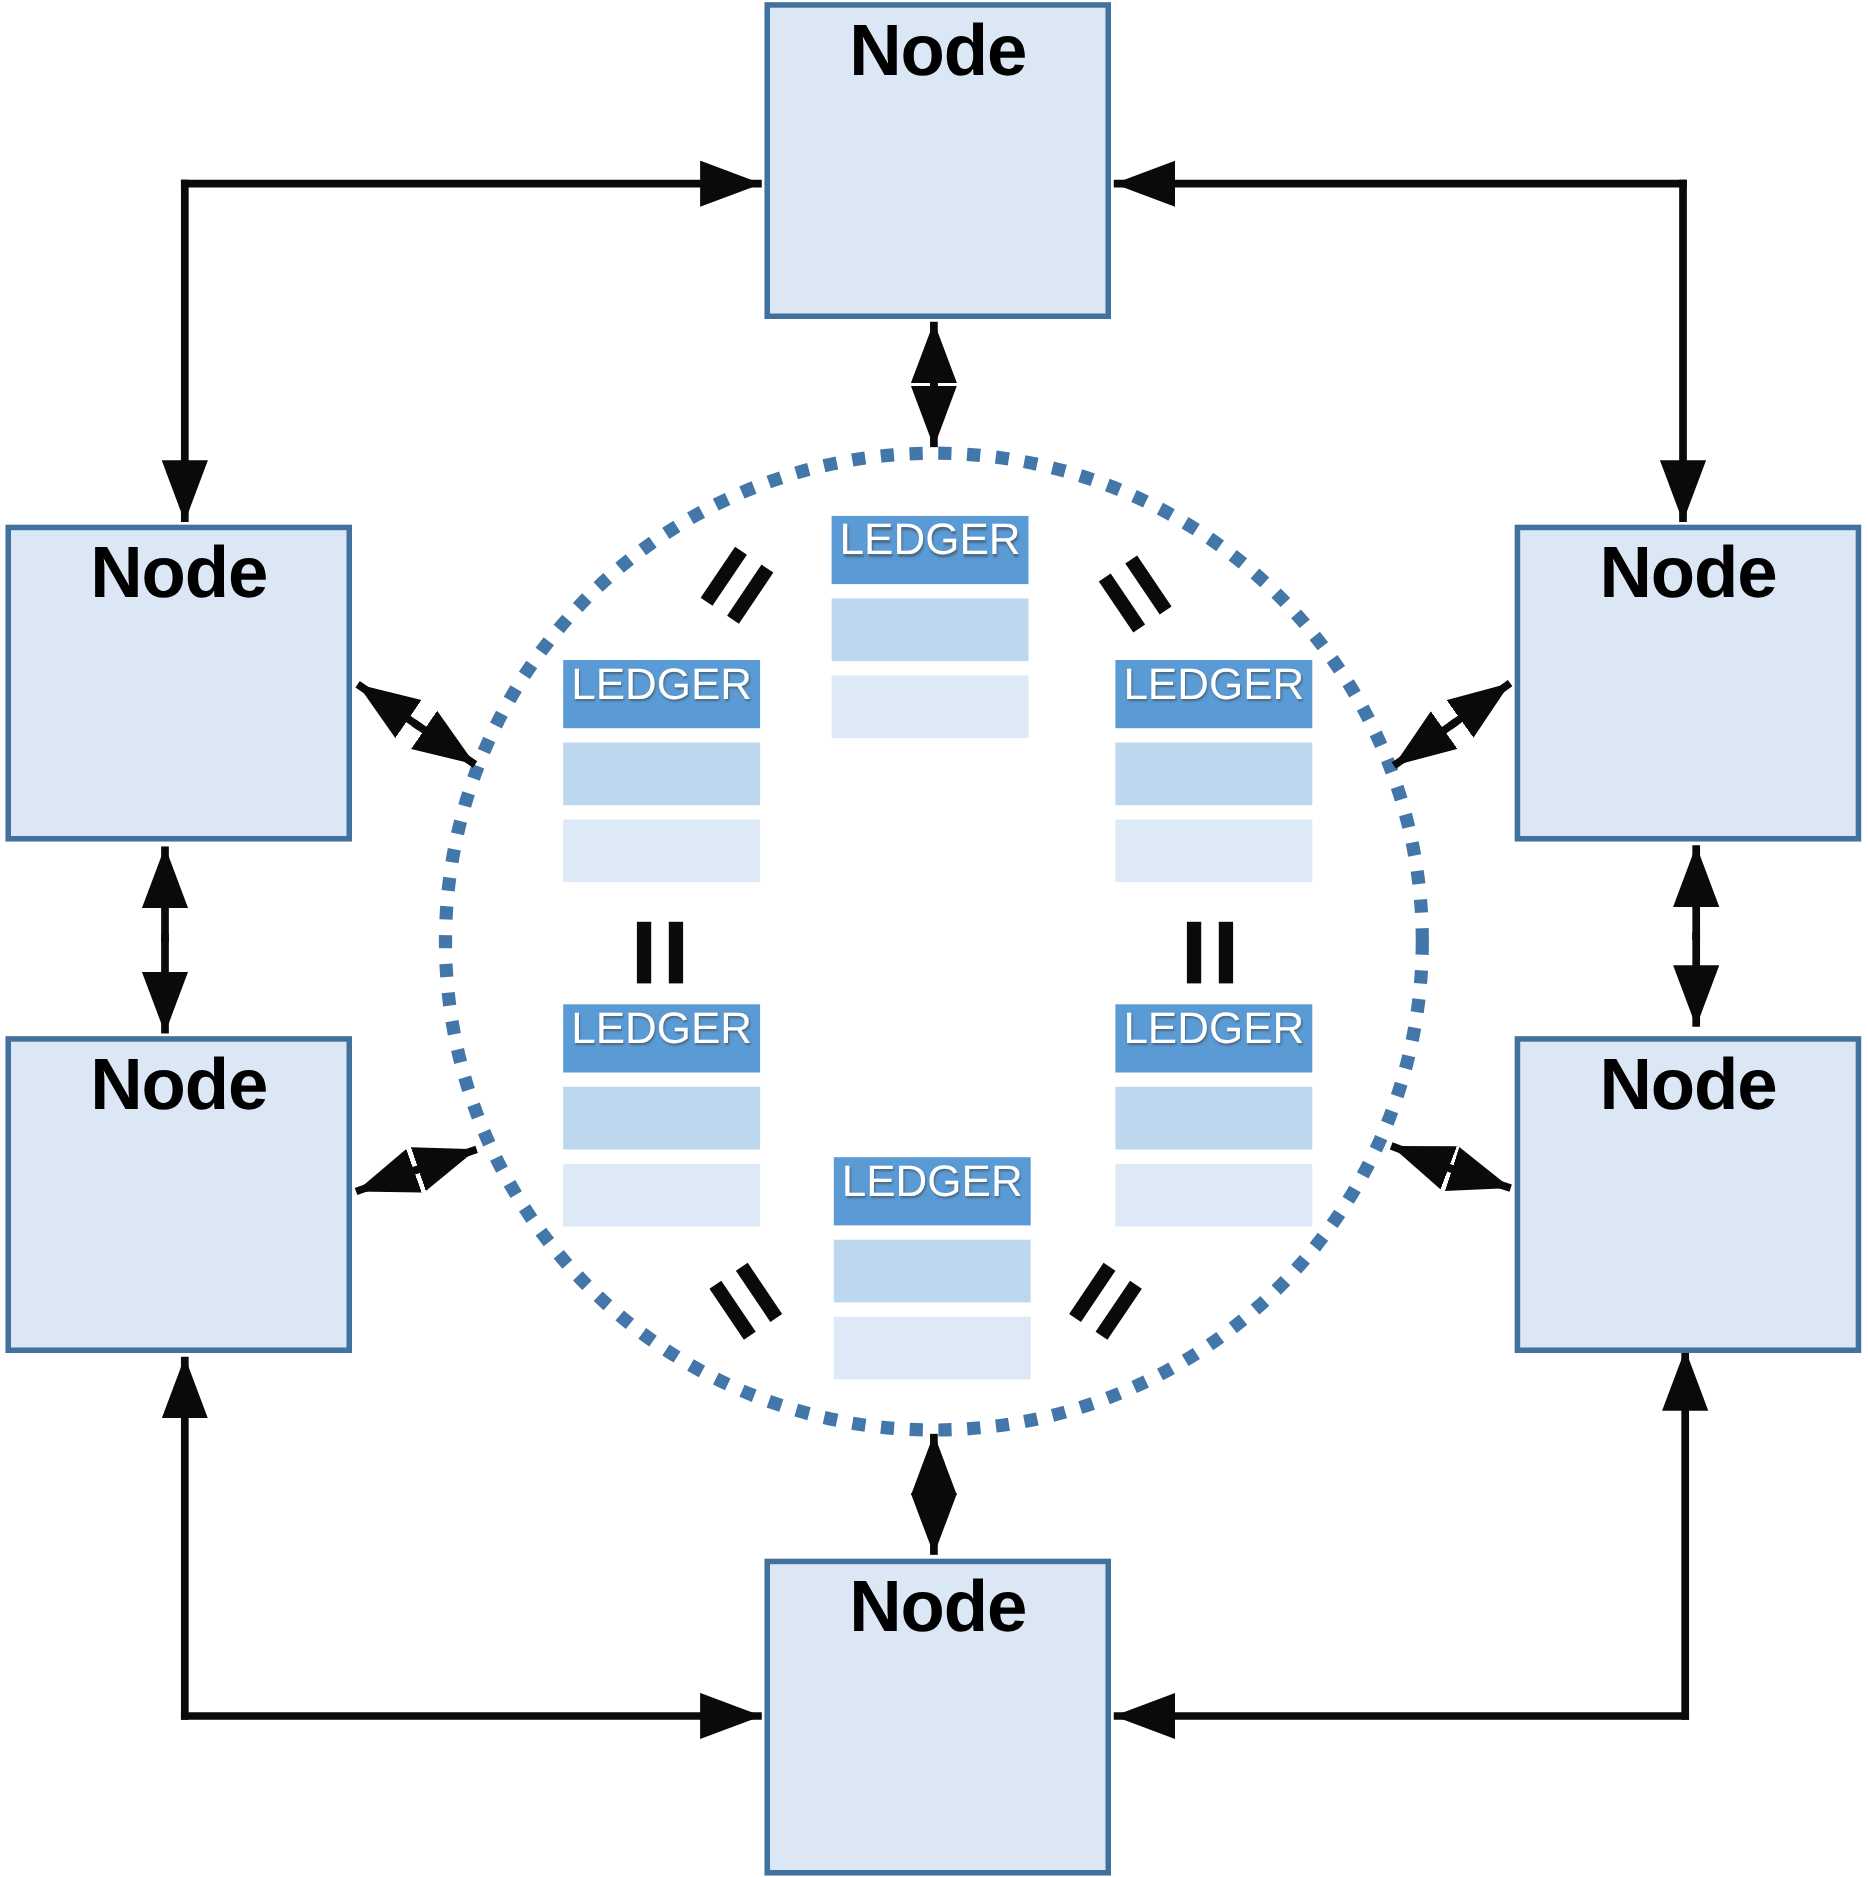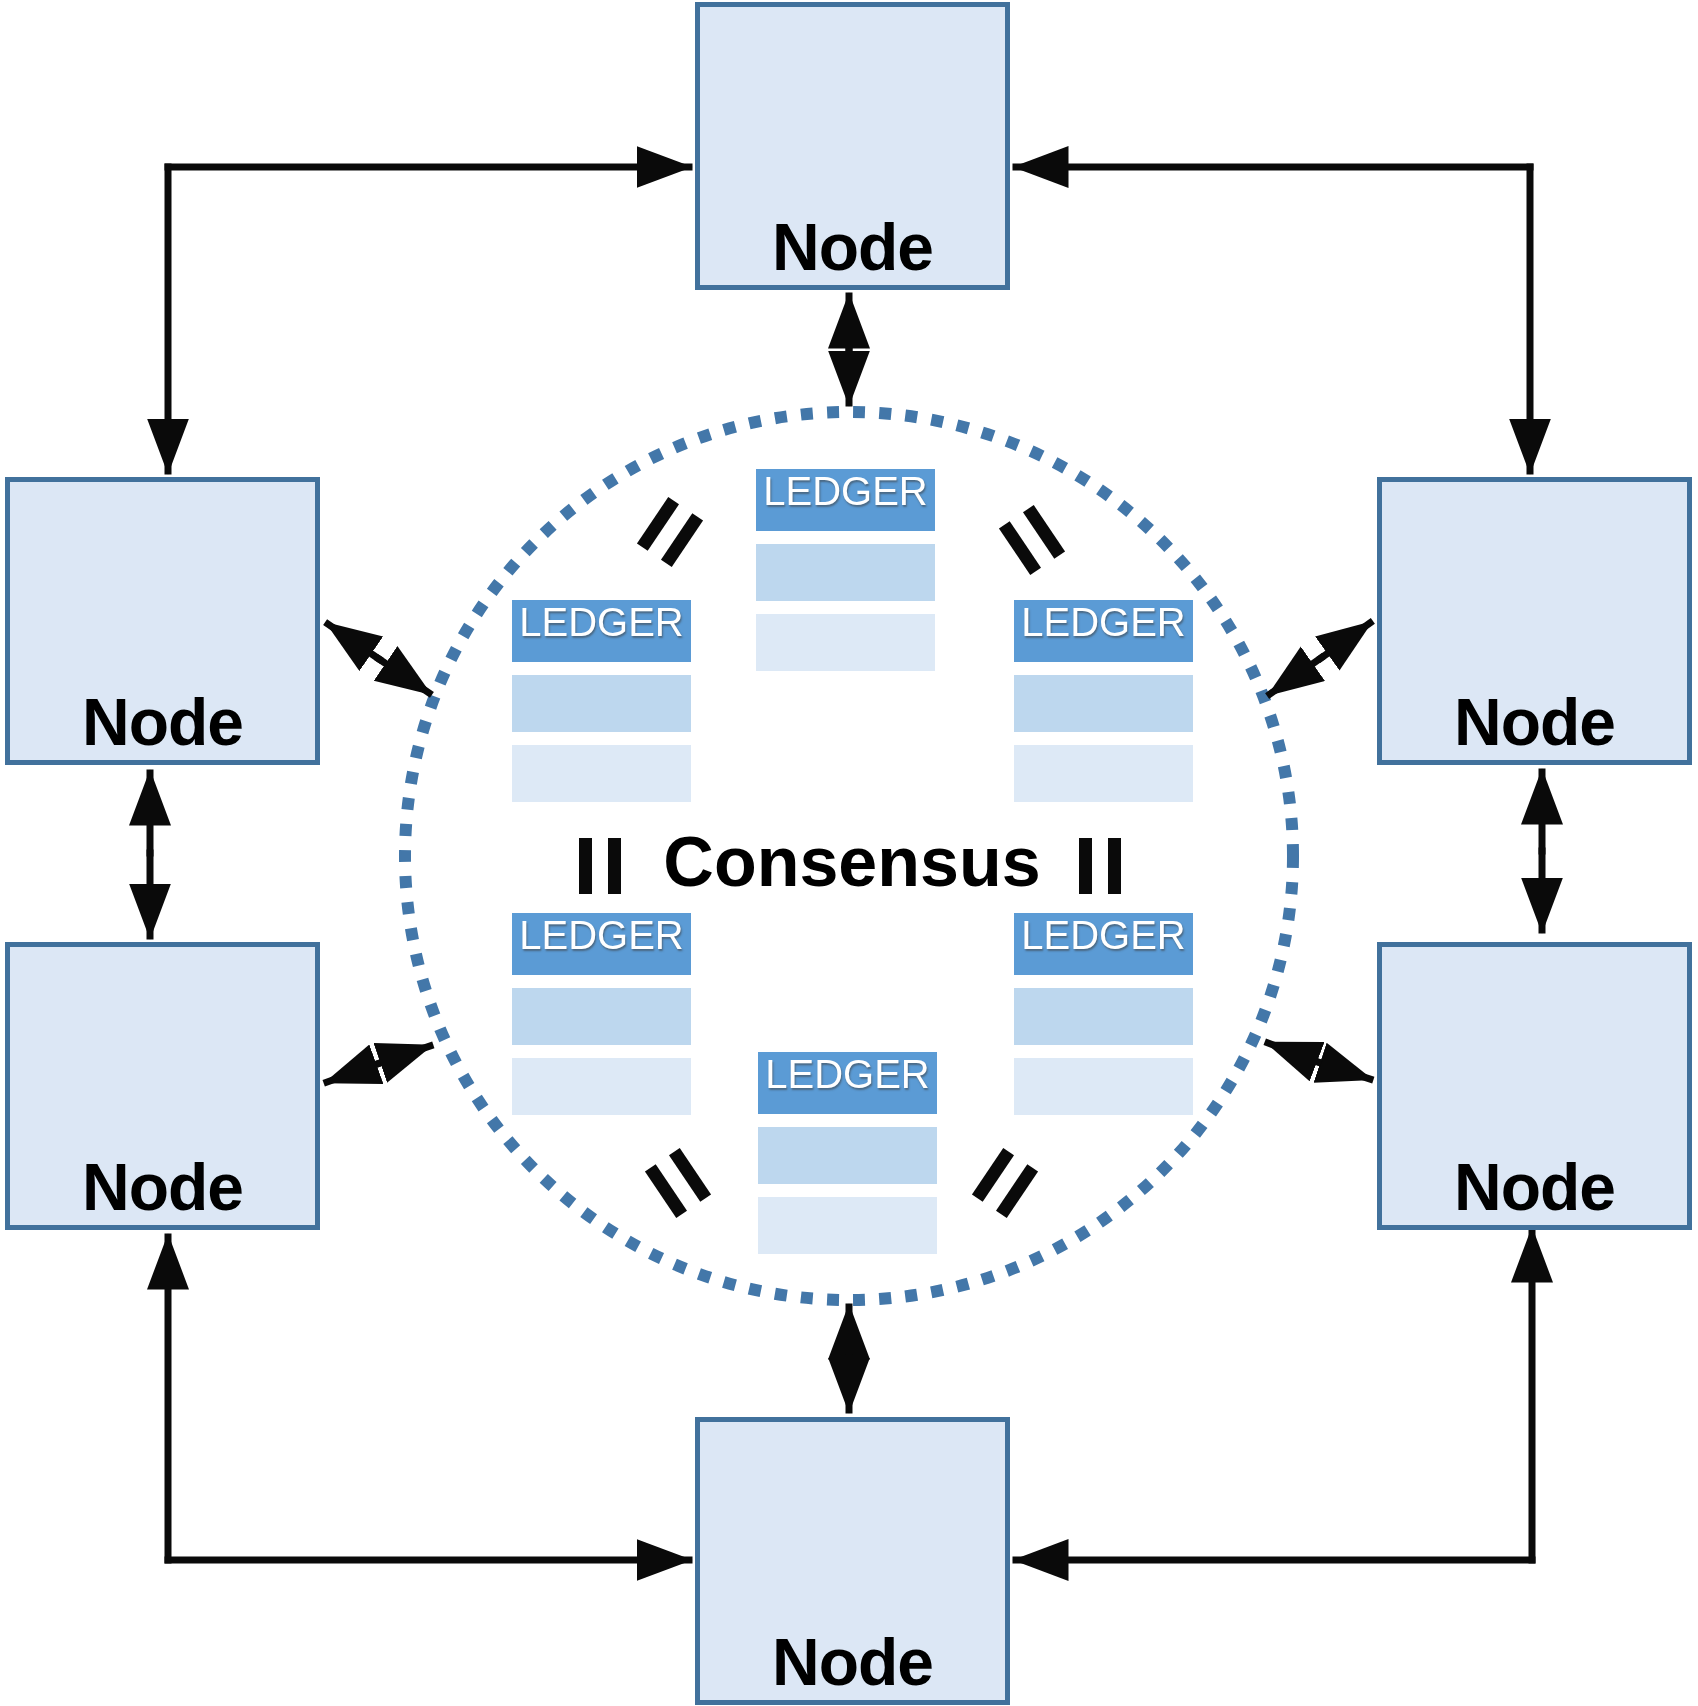--- a/index.html
+++ b/index.html
@@ -4,21 +4,21 @@
 <style>
   html,body{margin:0;padding:0;background:#ffffff;}
   body{font-family:"Liberation Sans","DejaVu Sans",sans-serif;}
   .canvas{position:relative;width:1698px;height:1706px;background:#ffffff;overflow:hidden;}
   svg.layer{position:absolute;left:0;top:0;}
 
   
   .node{
     position:absolute;width:315px;height:288px;box-sizing:border-box;
     background:#dce7f5;border:5px solid #41719c;
-    display:flex;align-items:flex-end;justify-content:center;
+    display:flex;align-items:flex-start;justify-content:center;
   }
   .node span{font-size:66px;font-weight:700;color:#000;letter-spacing:-1px;}
 
   
   .ledger{position:absolute;width:179px;}
   .ledger .hd{
     height:62px;background:#5b9bd5;color:#ffffff;
     display:flex;align-items:flex-start;justify-content:center;
     font-size:40px;font-weight:400;letter-spacing:0px;
     text-shadow:1px 2px 2px rgba(60,60,60,.55);
@@ -167,15 +167,14 @@
   </div>
   <div class="eq" style="left:650px;top:1162px;transform:rotate(56deg);">
     <div class="bar"></div>
       <div class="bar"></div>
   </div>
   <div class="eq" style="left:977px;top:1162px;transform:rotate(-56deg);">
     <div class="bar"></div>
       <div class="bar"></div>
   </div>
 
-  <div class="consensus">Consensus</div>
 
 </div>
 
 </body></html>

